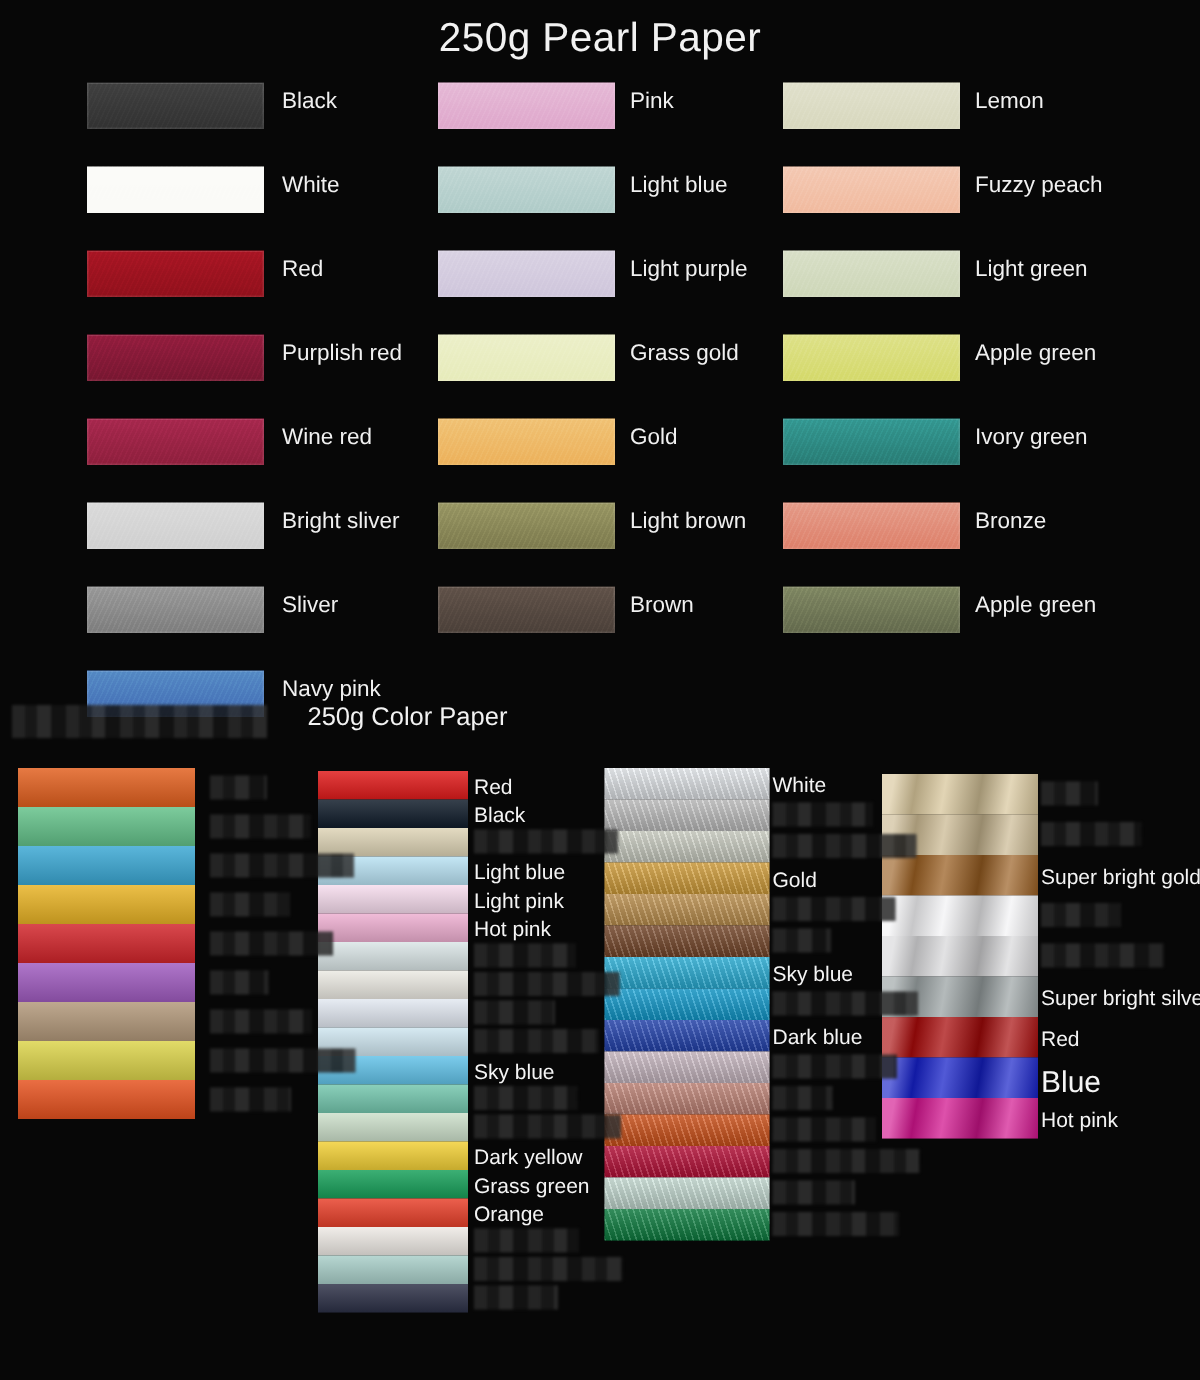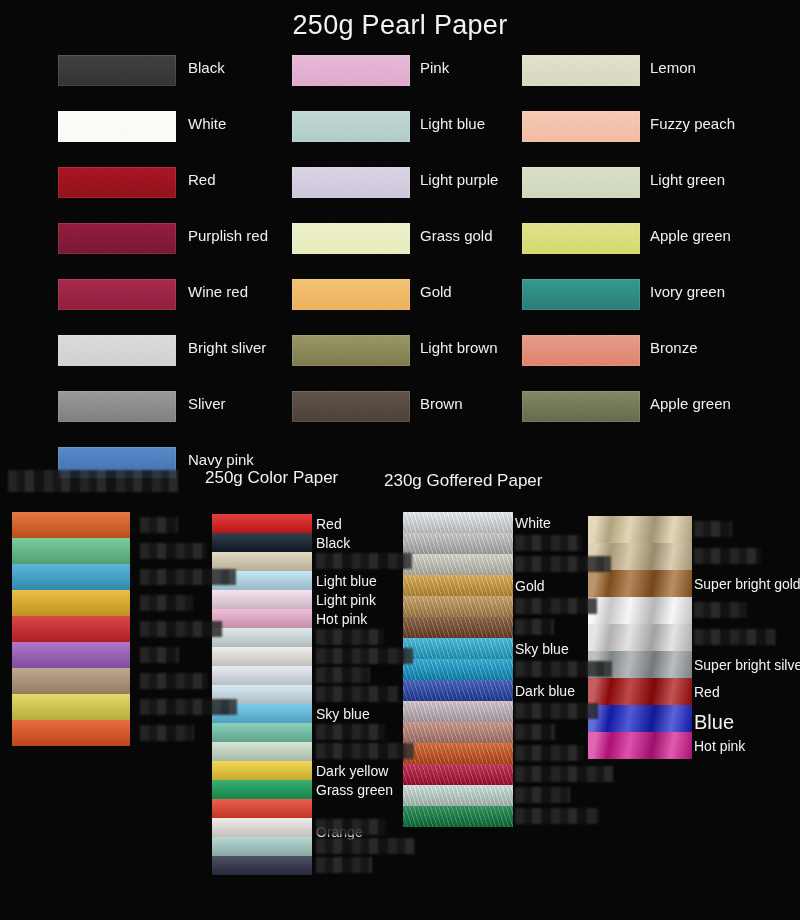--- a/index.html
+++ b/index.html
@@ -176,21 +176,20 @@
         <div class="prow">
           <div class="sw" title="Copper green" style="background: rgb(115, 122, 89);"></div>
           <div class="plabel">Apple green</div>
         </div>
       </div>
   </div>
 
   <div class="blurred" style="left:8px;top:470px;width:170px;height:22px;"></div>
 
   <div class="sect-title" style="left:205px;top:468px;">250g Color Paper</div>
-  <div class="sect-title" style="left:384px;top:471px;">230g Goffered Paper</div>
 
   <div class="stack" id="stack1" style="left:12px;top:512px;width:118px;">
       <div class="band " style="height: 26px; background: rgb(226, 96, 31);"></div>
       <div class="band " style="height: 26px; background: rgb(100, 194, 138);"></div>
       <div class="band " style="height: 26px; background: rgb(59, 168, 212);"></div>
       <div class="band " style="height: 26px; background: rgb(232, 179, 37);"></div>
       <div class="band " style="height: 26px; background: rgb(210, 37, 43);"></div>
       <div class="band " style="height: 26px; background: rgb(160, 92, 192);"></div>
       <div class="band " style="height: 26px; background: rgb(178, 152, 122);"></div>
       <div class="band " style="height: 26px; background: rgb(220, 212, 75);"></div>
@@ -263,21 +262,21 @@
     <div class="blabel" style="left: 316px; top: 611px; font-size: 14px;">Hot pink</div>
     <div class="blurred" style="left: 316px; top: 629px; width: 68px; height: 16px;"></div>
     <div class="blurred" style="left: 316px; top: 648px; width: 97px; height: 16px;"></div>
     <div class="blurred" style="left: 316px; top: 667px; width: 54px; height: 16px;"></div>
     <div class="blurred" style="left: 316px; top: 686px; width: 83px; height: 16px;"></div>
     <div class="blabel" style="left: 316px; top: 706px; font-size: 14px;">Sky blue</div>
     <div class="blurred" style="left: 316px; top: 724px; width: 69px; height: 16px;"></div>
     <div class="blurred" style="left: 316px; top: 743px; width: 98px; height: 16px;"></div>
     <div class="blabel" style="left: 316px; top: 763px; font-size: 14px;">Dark yellow</div>
     <div class="blabel" style="left: 316px; top: 782px; font-size: 14px;">Grass green</div>
-    <div class="blabel" style="left: 316px; top: 824px; font-size: 14px;">Orange</div>
+    <div class="blabel" style="left: 316px; top: 801px; font-size: 14px;">Orange</div>
     <div class="blurred" style="left: 316px; top: 819px; width: 70px; height: 16px;"></div>
     <div class="blurred" style="left: 316px; top: 838px; width: 99px; height: 16px;"></div>
     <div class="blurred" style="left: 316px; top: 857px; width: 56px; height: 16px;"></div>
     <div class="blabel" style="left: 515px; top: 515px; font-size: 14px;">White</div>
     <div class="blurred" style="left: 515px; top: 535px; width: 67px; height: 16px;"></div>
     <div class="blurred" style="left: 515px; top: 556px; width: 96px; height: 16px;"></div>
     <div class="blabel" style="left: 515px; top: 578px; font-size: 14px;">Gold</div>
     <div class="blurred" style="left: 515px; top: 598px; width: 82px; height: 16px;"></div>
     <div class="blurred" style="left: 515px; top: 619px; width: 39px; height: 16px;"></div>
     <div class="blabel" style="left: 515px; top: 641px; font-size: 14px;">Sky blue</div>

